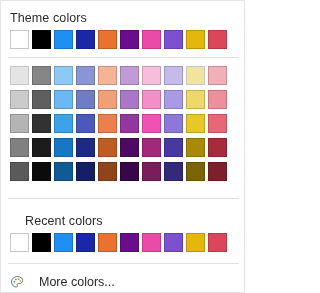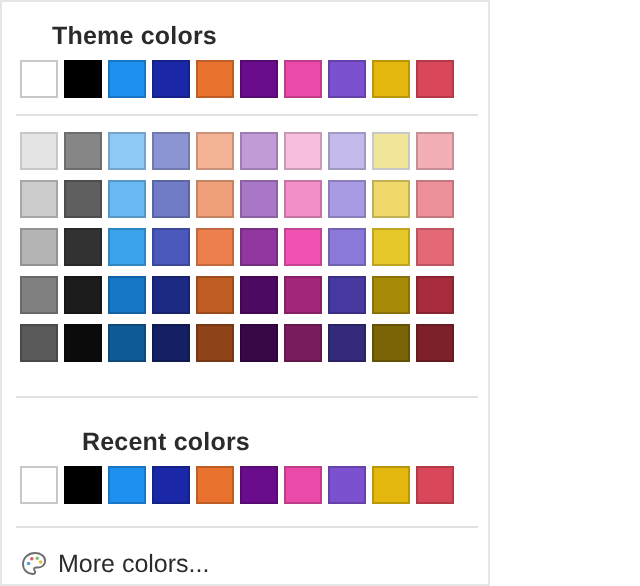--- a/index.html
+++ b/index.html
@@ -19,24 +19,23 @@
     height: 293px;
     background: #ffffff;
     box-sizing: border-box;
     border: 1px solid #e6e6e6;
     overflow: hidden;
   }
   .section-title {
     font-size: 12.5px;
     color: #2b2b2b;
     letter-spacing: 0.1px;
-    padding: 0 0 0 25px;
+    padding: 0 0 0 9px;
     line-height: 1;
     white-space: nowrap;
-    font-weight: bold;
   }
   #theme-title { position: absolute; left: 0; top: 11px; }
   #recent-title { position: absolute; left: 15px; top: 214px; }
 
   .sep {
     position: absolute;
     left: 7px;
     width: 231px;
     height: 1px;
     background: #e1e1e1;
@@ -85,21 +84,21 @@
   }
 
   #more-colors {
     position: absolute;
     left: 0;
     top: 270px;
     width: 245px;
     height: 22px;
     display: flex;
     align-items: center;
-    gap: 4px;
+    gap: 14px;
     padding-left: 9px;
     box-sizing: border-box;
     cursor: pointer;
   }
   #more-colors .label {
     font-size: 12.5px;
     color: #2b2b2b;
     white-space: nowrap;
   }
   .palette-icon {

